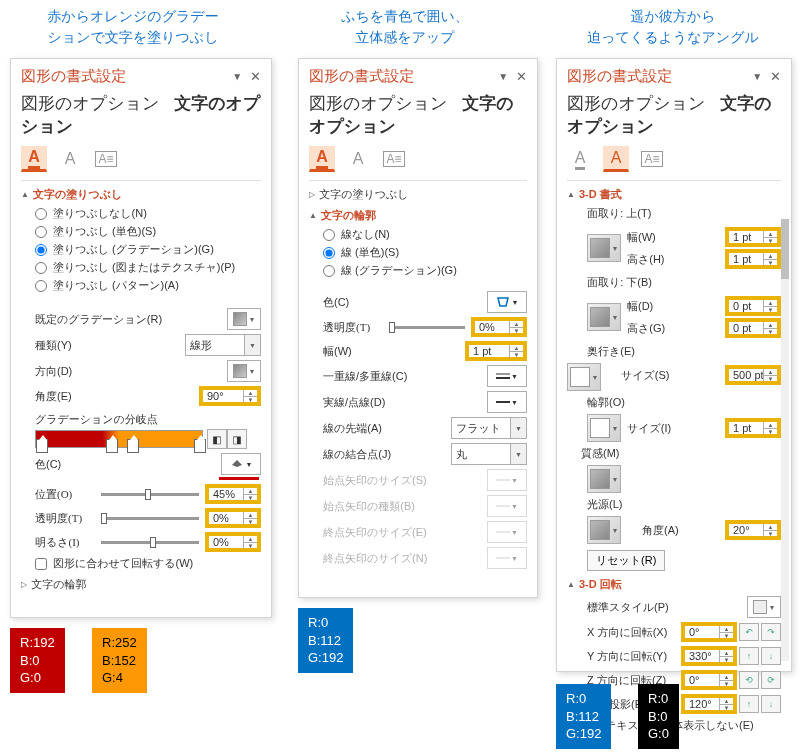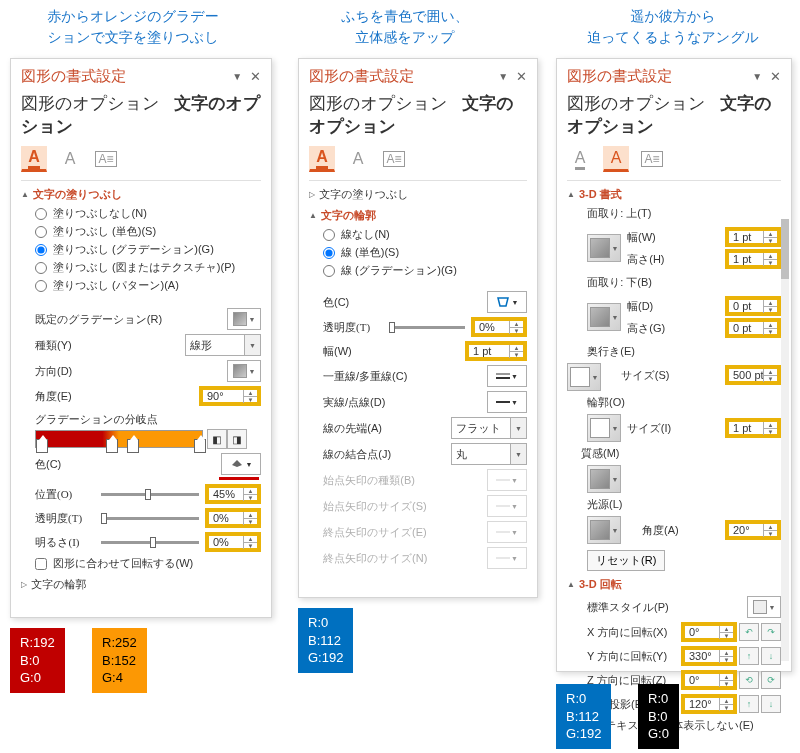--- a/index.html
+++ b/index.html
@@ -348,32 +348,32 @@
   <div class="field-row">
       <span class="lab">線の結合点(J)</span>
     <div class="ctrl">
         <div class="dropdown">
           <span>丸</span>
           <span class="dd-arrow">▼</span>
         </div>
       </div>
     </div>
   <div class="field-row">
-      <span class="lab disabled">始点矢印の種類(B)</span>
+      <span class="lab disabled">始点矢印のサイズ(S)</span>
     <div class="ctrl">
         <div class="iconify disabled">
           <svg width="14" height="8">
             <line x1="0" y1="4" x2="14" y2="4" stroke="#999"></line>
           </svg>
           <span style="font-size:7px">▼</span>
         </div>
       </div>
     </div>
   <div class="field-row">
-      <span class="lab disabled">始点矢印のサイズ(S)</span>
+      <span class="lab disabled">始点矢印の種類(B)</span>
     <div class="ctrl">
         <div class="iconify disabled">
           <svg width="14" height="8">
             <line x1="0" y1="4" x2="14" y2="4" stroke="#999"></line>
           </svg>
           <span style="font-size:7px">▼</span>
         </div>
       </div>
     </div>
   <div class="field-row">

